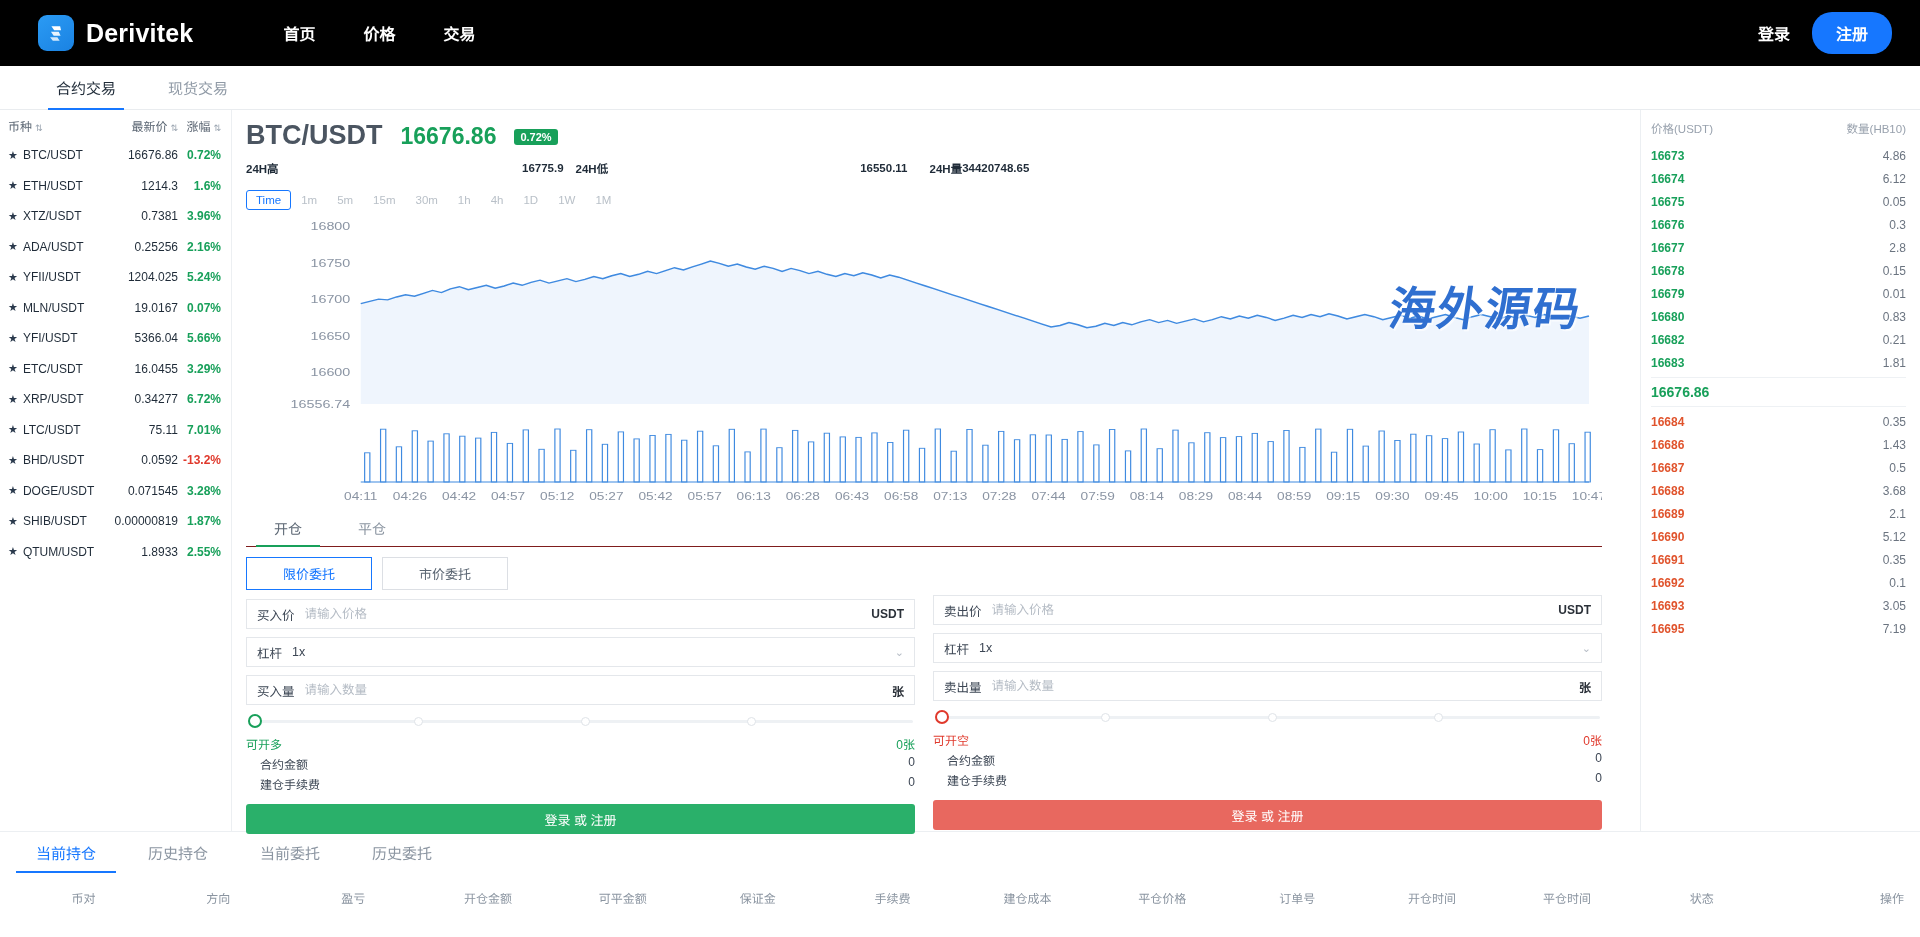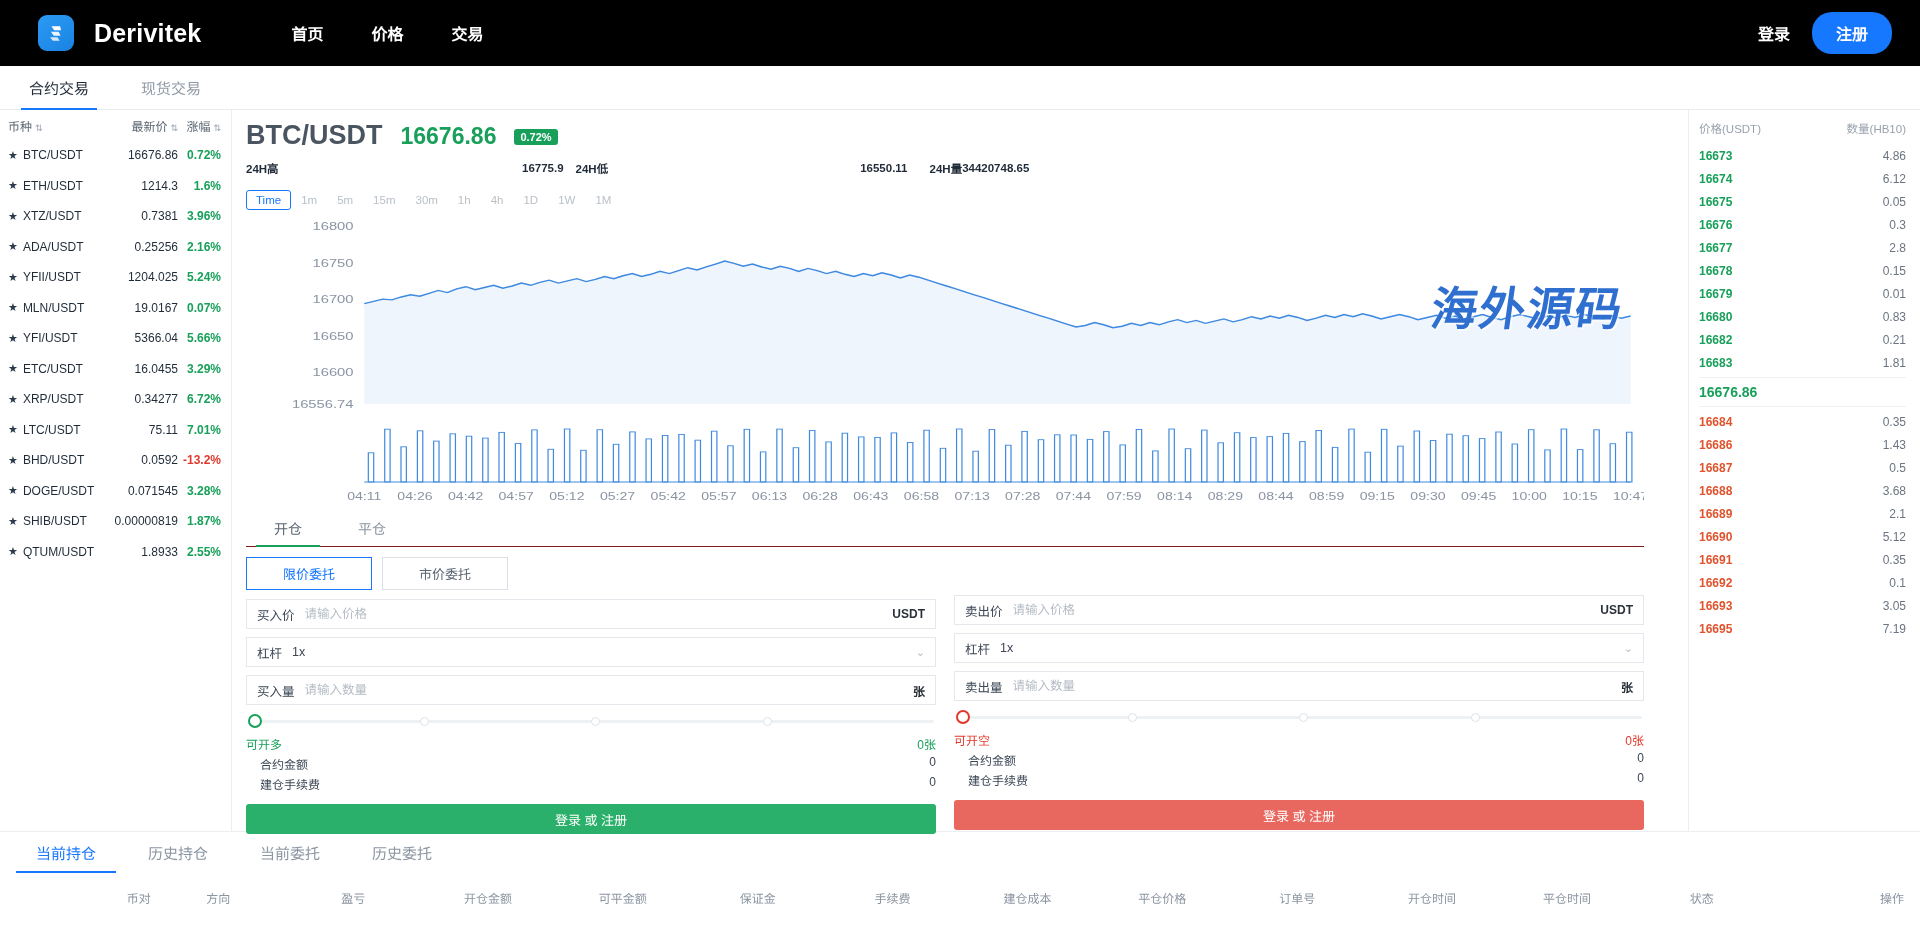--- a/index.html
+++ b/index.html
@@ -14,35 +14,35 @@
   .topnav {
     height: 66px; background: #000; display: flex; align-items: center;
     padding: 0 28px; color: #fff;
   }
   .brand { display: flex; align-items: center; gap: 12px; margin-left: 10px; }
   .brand-logo {
     width: 36px; height: 36px; border-radius: 9px;
     background: linear-gradient(145deg,#2b9bf4,#1a82e2);
     display: flex; align-items: center; justify-content: center;
   }
-  .brand-name { font-size: 25px; font-weight: 700; letter-spacing: .2px; margin-left: 8px; }
+  .brand-name { font-size: 25px; font-weight: 700; letter-spacing: .2px; }
   .nav-links { display: flex; gap: 48px; margin-left: 90px; }
   .nav-link { font-size: 16px; font-weight: 700; color: #fff; cursor: pointer; }
   .nav-right { margin-left: auto; display: flex; align-items: center; gap: 22px; }
   .login-link { font-size: 16px; font-weight: 700; color: #fff; cursor: pointer; }
   .register-btn {
     background: #1677ff; color: #fff; border: none; border-radius: 20px;
     padding: 9px 24px; font-size: 16px; font-weight: 700; cursor: pointer;
     font-family: inherit;
   }
 
   
   .subtabs {
     height: 44px; display: flex; align-items: stretch; gap: 0;
-    border-bottom: 1px solid #e9ecef; padding-left: 3px; background: #fff;
+    border-bottom: 1px solid #e9ecef; padding-left: 30px; background: #fff;
   }
   .subtab {
     display: flex; align-items: center; padding: 0 26px; font-size: 15px;
     color: #909aa6; cursor: pointer; position: relative;
   }
   .subtab.active { color: #1f2b38; }
   .subtab.active::after {
     content: ""; position: absolute; left: 18px; right: 18px; bottom: -1px;
     height: 2px; background: #1677ff;
   }
@@ -164,21 +164,21 @@
   .indent { padding-left: 14px; }
   .submit {
     width: 100%; margin-top: 12px; height: 30px; border: none; border-radius: 3px;
     color: #fff; font-size: 13px; cursor: pointer; font-family: inherit;
   }
   .submit.long { background: #2ab06a; }
   .submit.short { background: #e8685f; }
 
   
   .book {
-    width: 232px; flex: none; border-left: 1px solid #eceff2; margin-left: 30px;
+    width: 280px; flex: none; border-left: 1px solid #eceff2; margin-left: 24px;
     padding: 0 14px 0 10px; font-size: 12px;
   }
   .book-head {
     display: flex; justify-content: space-between; color: #98a1ad;
     font-size: 11.5px; padding: 10px 0 8px 0;
   }
   .book-row { display: flex; justify-content: space-between; height: 23px; align-items: center; cursor: pointer; }
   .book-row .p { font-weight: 700; }
   .book-row.bid .p { color: #18a05a; }
   .book-row.ask .p { color: #e0532c; }
@@ -196,21 +196,21 @@
   }
   .btab.active { color: #1677ff; }
   .btab.active::after {
     content: ""; position: absolute; left: 6px; right: 6px; bottom: 0;
     height: 2px; background: #1677ff;
   }
   .bottom-cols {
     display: flex; font-size: 12px; color: #8b95a1; padding: 16px 16px 0 16px;
   }
   .bcol { flex: 1; text-align: center; }
-  .bcol:first-child { text-align: right; }
+  .bcol:first-child { text-align: center; }
   .bcol:last-child { text-align: right; }
 </style>
 </head>
 <body>
 
 <div class="topnav">
   <div class="brand">
     <span class="brand-logo">
       <svg width="22" height="22" viewBox="0 0 24 24" aria-hidden="true">
         <path d="M16.5 4.5 L7 4.5 L10 9 L17.5 9 Z" fill="#fff"></path>

